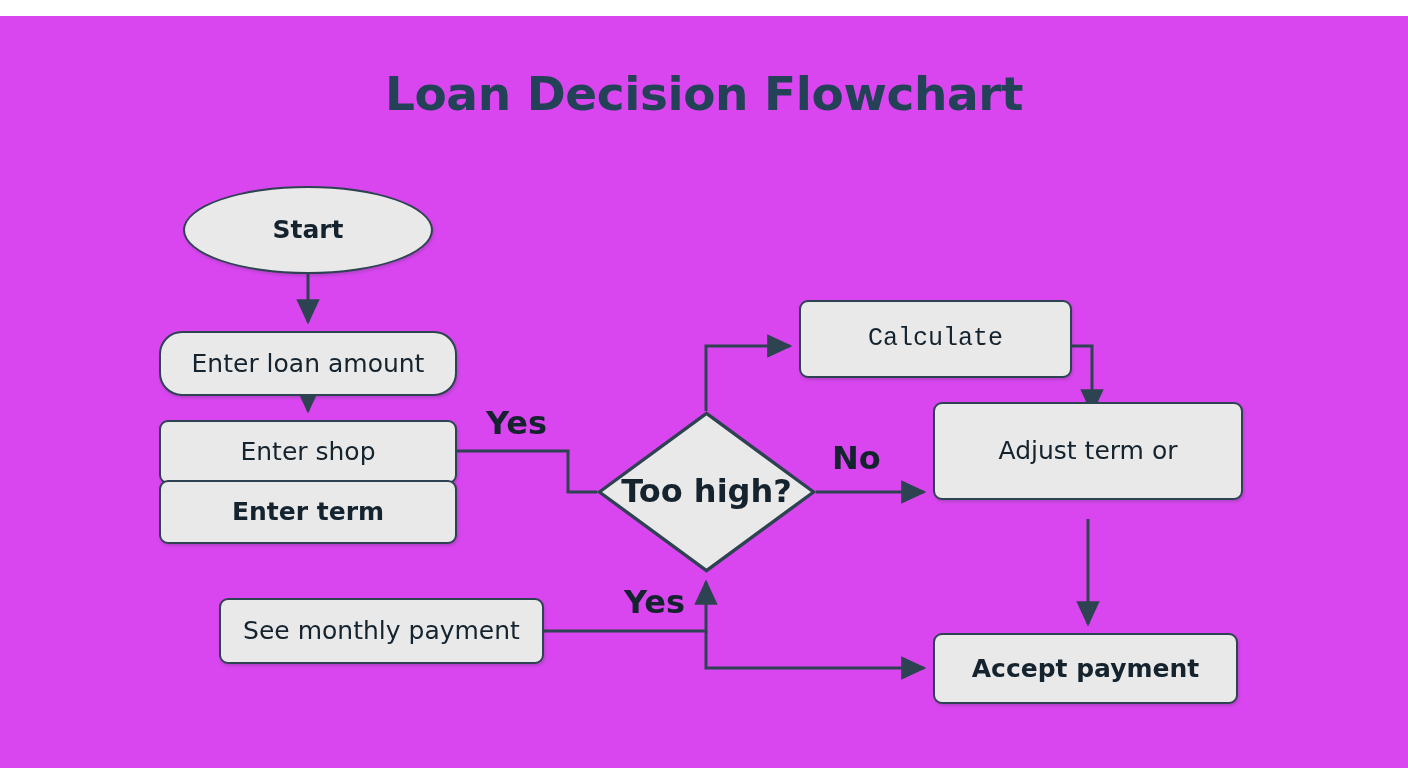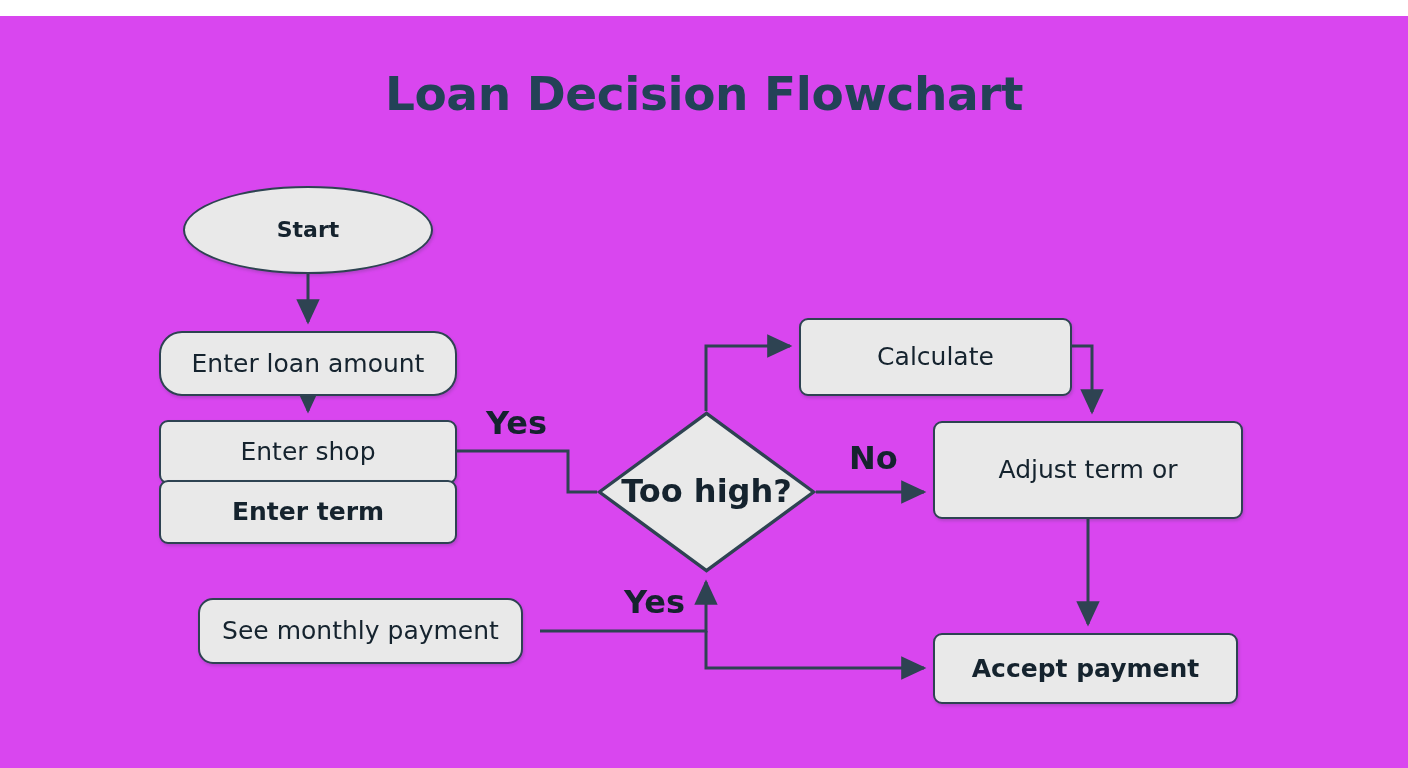--- a/index.html
+++ b/index.html
@@ -55,21 +55,21 @@
     line-height: 1.18;
     filter: drop-shadow(1px 2px 1.5px rgba(40,55,70,0.22));
   }
   .proc {
     border-radius: 9px;
     font-size: 25px;
     font-weight: 400;
   }
   .terminator {
     border-radius: 50%;
-    font-size: 22px;
+    font-size: 25px;
     font-weight: bold;
   }
   .decision {
     background: transparent;
     border: none;
     filter: none;
     font-size: 32px;
     font-weight: bold;
   }
   .decision .dia-shape {
@@ -137,42 +137,42 @@
   </div>
 
   <div class="node proc" style="left:159px; top:404px; width:298px; height:64px;">
     <span>Enter shop</span>
   </div>
 
   <div class="node proc" style="left:159px; top:464px; width:298px; height:64px;font-weight:bold;">
     <span>Enter term</span>
   </div>
 
-  <div class="node proc" style="left:198px; top:582px; width:325px; height:66px;border-radius:15px;">
+  <div class="node proc" style="left:219px; top:582px; width:325px; height:66px;">
     <span>See monthly payment</span>
   </div>
 
   <div class="node decision" style="left:597px; top:395px; width:219px; height:162px;">
     <svg class="dia-shape" viewBox="0 0 219 162" preserveAspectRatio="none">
       <polygon points="109.5,2.4 216.6,81 109.5,159.6 2.4,81" fill="#e9e9e9" stroke="#2e4352" stroke-width="3.4" stroke-linejoin="miter"></polygon>
     </svg>
     <span class="dia-label">Too high?</span>
   </div>
 
-  <div class="node proc" style="left:799px; top:302px; width:273px; height:78px;">
+  <div class="node proc" style="left:799px; top:284px; width:273px; height:78px;font-family:Liberation Mono, monospace;">
     <span>Calculate</span>
   </div>
 
-  <div class="node proc" style="left:933px; top:405px; width:310px; height:98px; flex-direction:column;">
+  <div class="node proc" style="left:933px; top:386px; width:310px; height:98px; flex-direction:column;">
     <span>Adjust term or</span>
   </div>
 
   <div class="node proc" style="left:933px; top:617px; width:305px; height:71px;font-weight:bold;">
     <span>Accept payment</span>
   </div>
 
   <div class="edge-label" style="left:486px; top:388px;">Yes</div>
 
-  <div class="edge-label" style="left:849px; top:423px;">No</div>
+  <div class="edge-label" style="left:832px; top:423px;">No</div>
 
   <div class="edge-label" style="left:624px; top:567px;">Yes</div>
 
 </div>
 
 </body></html>

